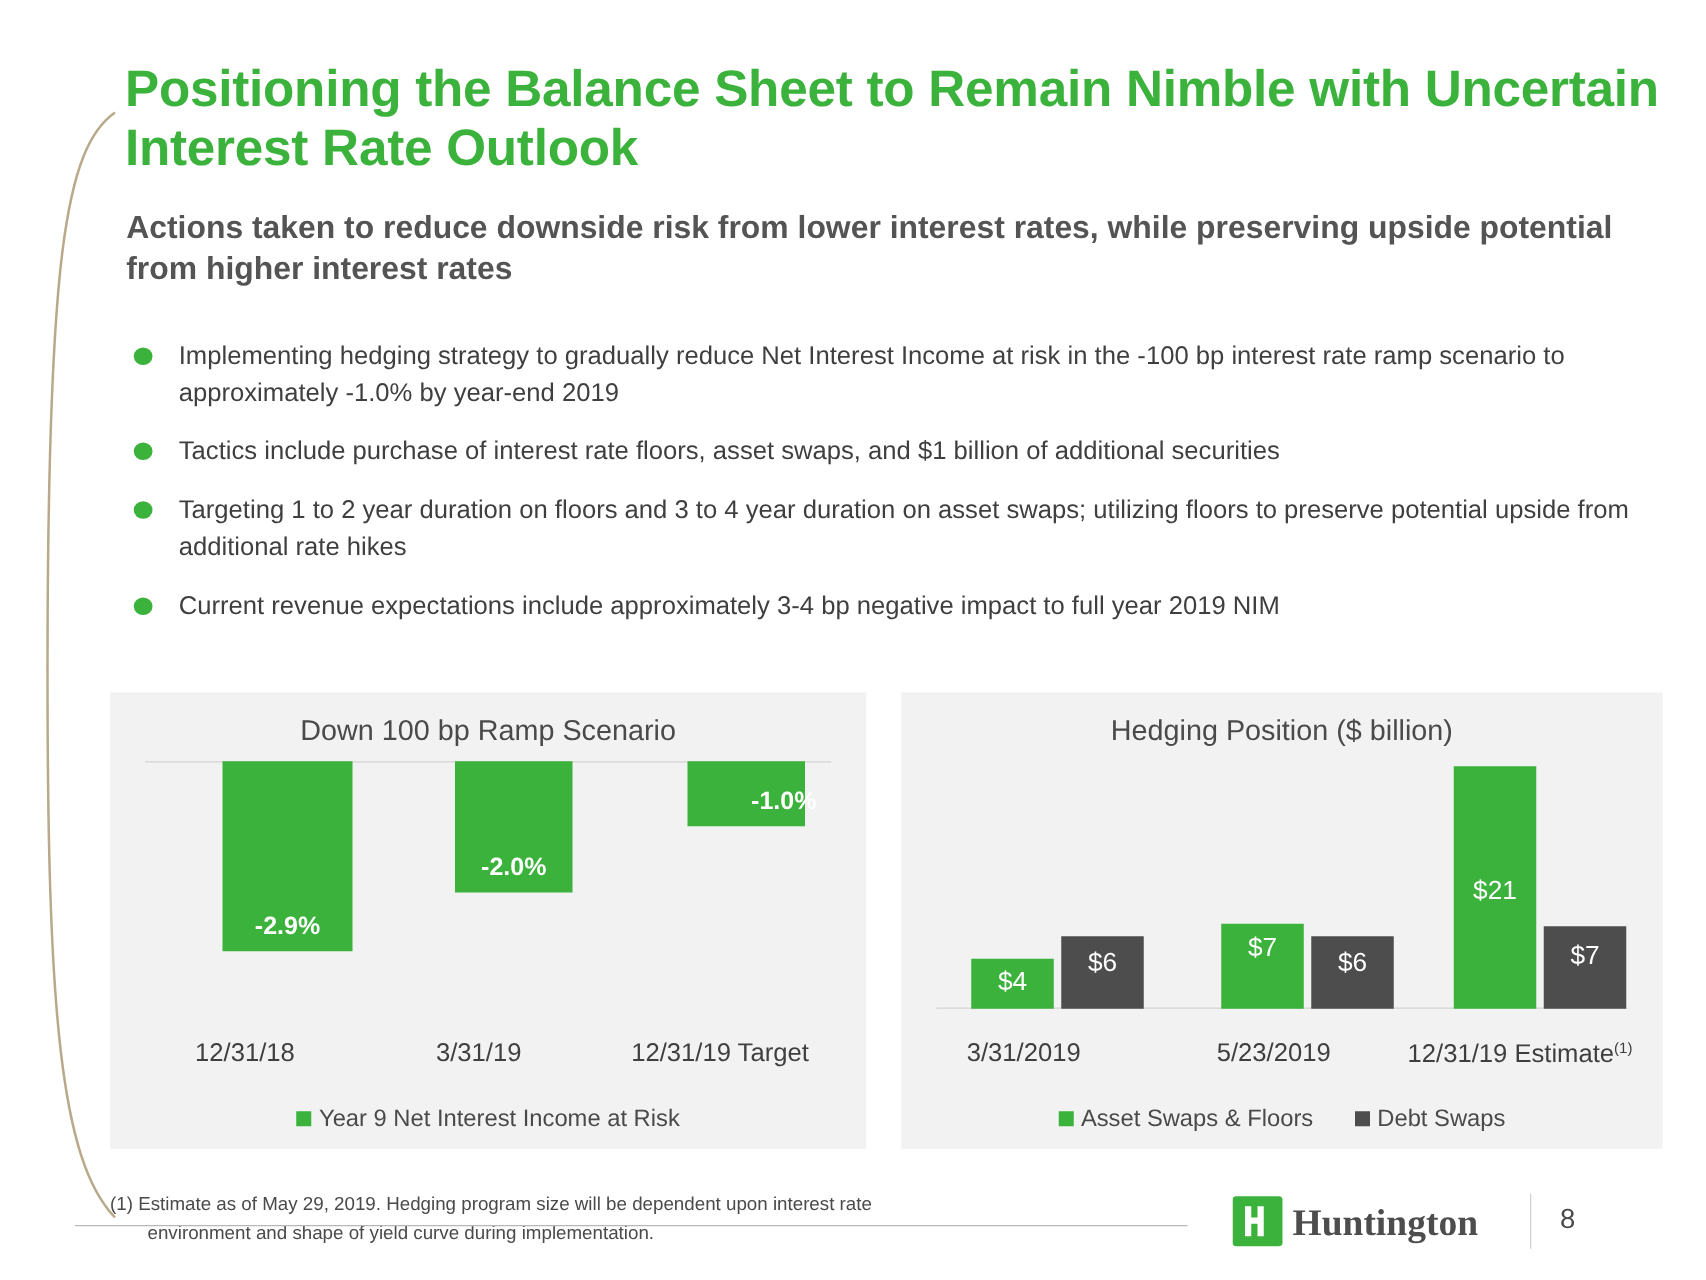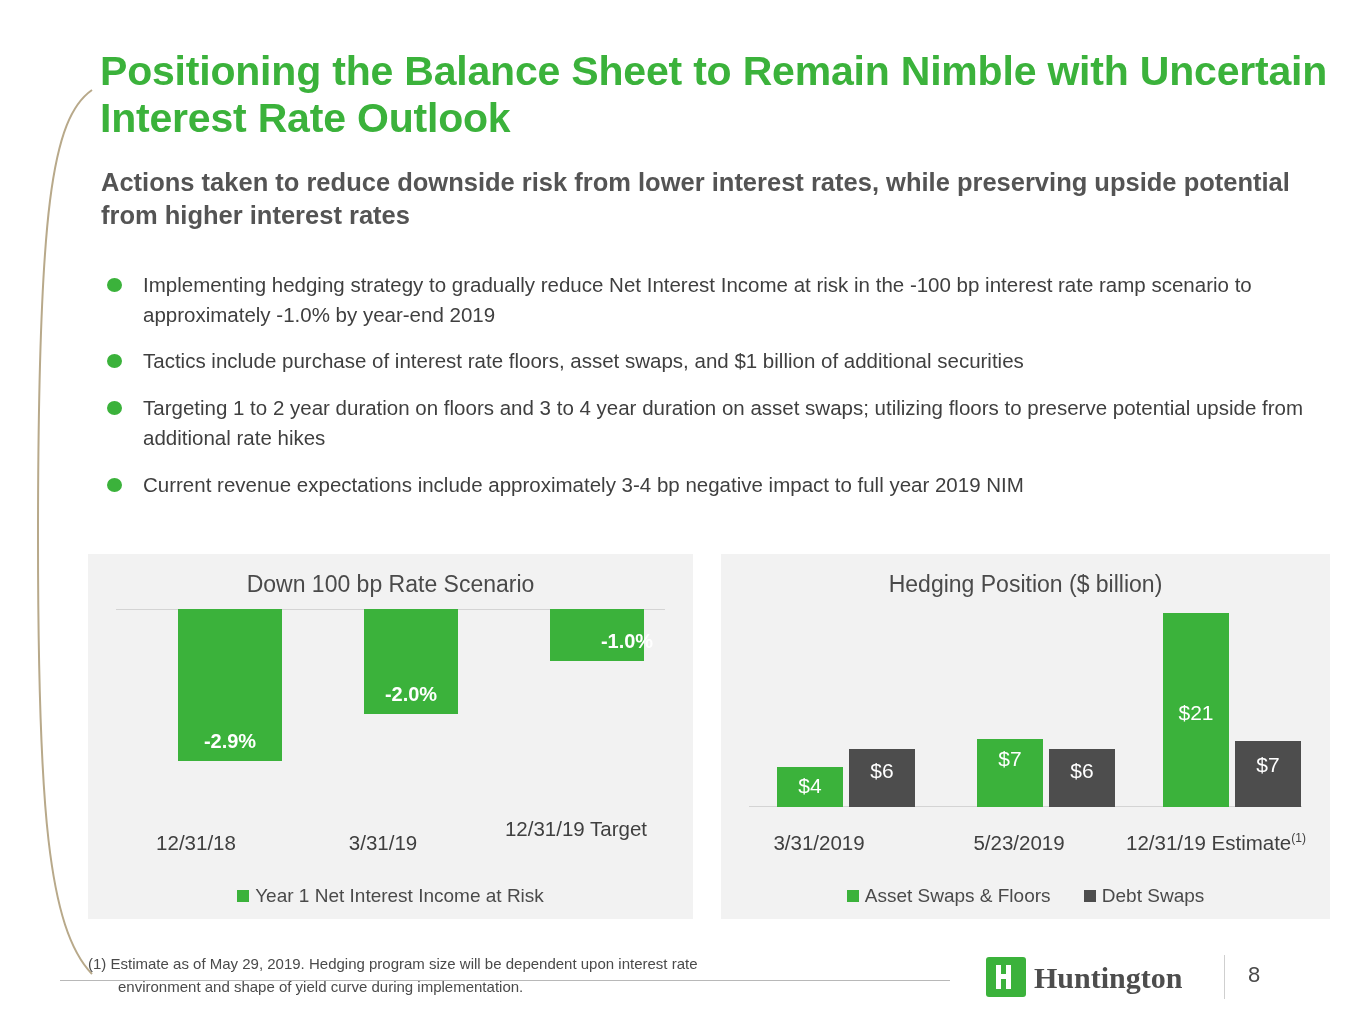--- a/index.html
+++ b/index.html
@@ -239,47 +239,47 @@
       <span class="dot"></span>
       <span>Targeting 1 to 2 year duration on floors and 3 to 4 year duration on asset swaps; utilizing floors to preserve potential upside from additional rate hikes</span>
     </div>
     <div class="bullet">
       <span class="dot"></span>
       <span>Current revenue expectations include approximately 3-4 bp negative impact to full year 2019 NIM</span>
     </div>
   </div>
 
   <div class="panel panel-left">
-    <div class="panel-title">Down 100 bp Rate Scenario</div>
+    <div class="panel-title">Down 100 bp Ramp Scenario</div>
 
     <div class="chart">
       <div class="plot">
         <div class="axis-line" style="top:0;"></div>
 
         <div class="bar green" style="left:62px; width:94px; top:0; bottom:auto; height:152px;padding-left:10px;">
           <div class="lbl" style="bottom:8px;">-2.9%</div>
         </div>
 
         <div class="bar green" style="left:248px; width:94px; top:0; bottom:auto; height:105px;">
           <div class="lbl" style="bottom:8px;text-align:center;">-2.0%</div>
         </div>
 
         <div class="bar green" style="left:434px; width:94px; top:0; bottom:auto; height:52px;">
           <div class="lbl" style="bottom:8px;padding-left:30px;">-1.0%</div>
         </div>
       </div>
 
       <div class="cat" style="left:28px; top:222px; width:160px;">12/31/18</div>
       <div class="cat" style="left:215px; top:222px; width:160px;">3/31/19</div>
-      <div class="cat" style="left:388px; top:208px; width:200px;">12/31/19 Target</div>
+      <div class="cat" style="left:388px; top:222px; width:200px;">12/31/19 Target</div>
     </div>
 
     <div class="panel-legend">
       <span class="legend-item">
-        <span class="legend-swatch sw-green"></span><span>Year 1 Net Interest Income at Risk</span>
+        <span class="legend-swatch sw-green"></span><span>Year 9 Net Interest Income at Risk</span>
       </span>
     </div>
   </div>
 
   <div class="panel panel-right">
     <div class="panel-title">Hedging Position ($ billion)</div>
 
     <div class="chart">
       <div class="plot">
         <div class="axis-line" style="bottom:0;"></div>

